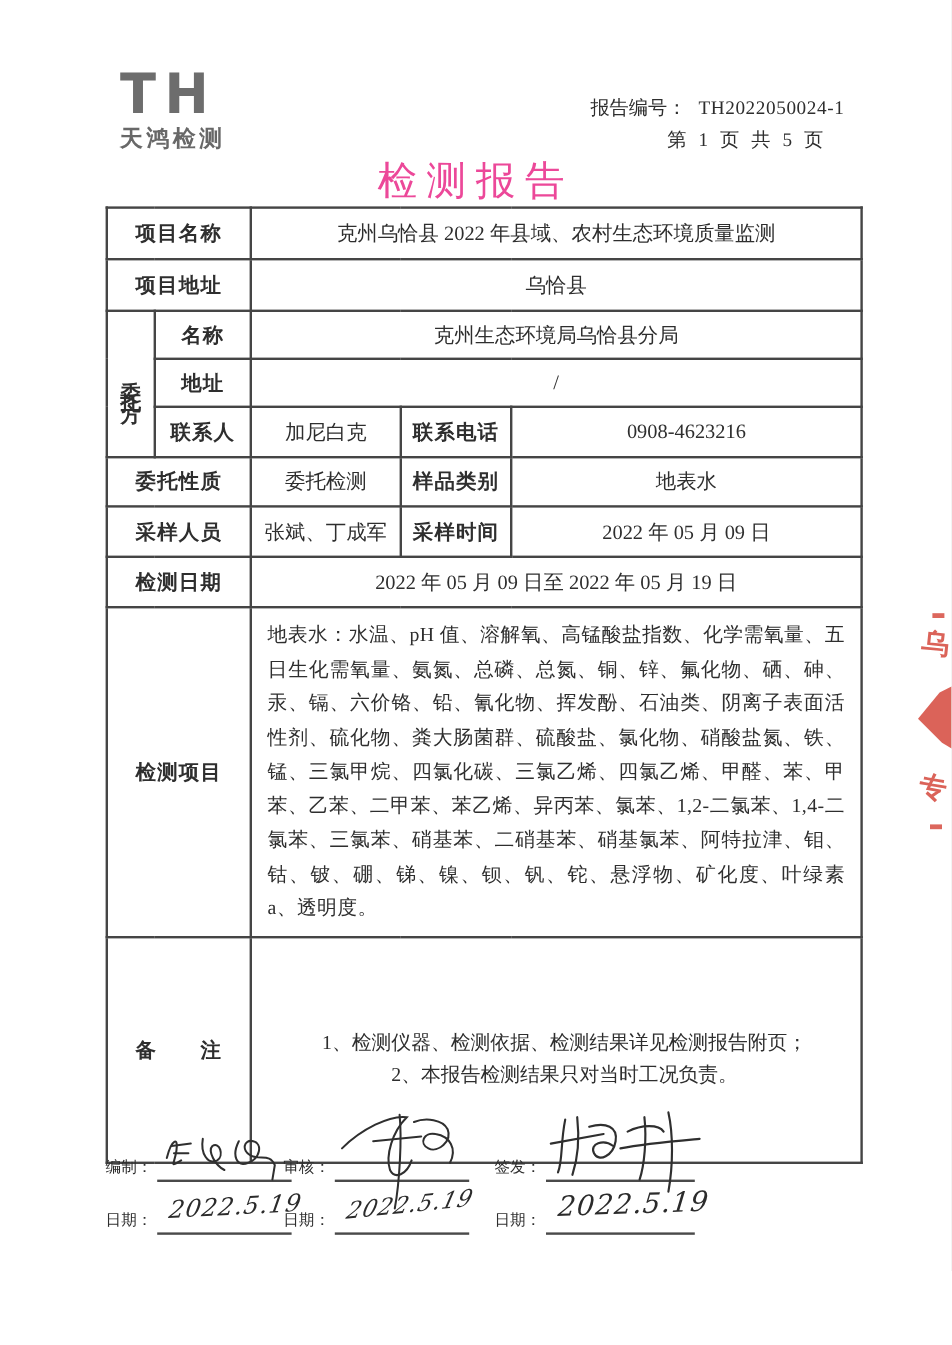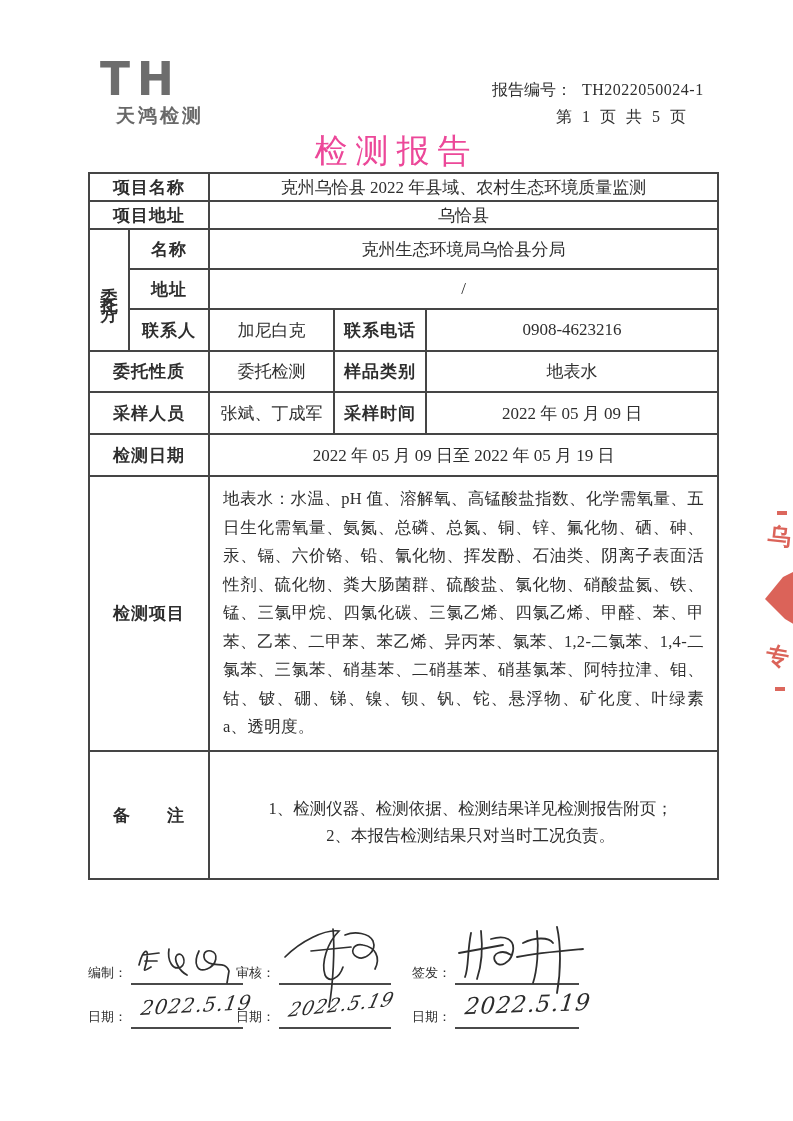--- a/index.html
+++ b/index.html
@@ -10,43 +10,43 @@
   }
   
   .logo{position:absolute; left:100px; top:56px;}
   .logo-initials{
     font-family:"DejaVu Sans","Liberation Sans",sans-serif;
     font-weight:900; font-size:44px; line-height:44px; color:#6d6d6d;
     letter-spacing:7px; transform:scaleY(1.05); transform-origin:left top;
   }
   .logo-name{
     font-family:"DejaVu Sans","Liberation Sans",sans-serif;
-    font-size:19px; font-weight:bold; color:#686868; letter-spacing:3px; margin-top:3px;margin-left:16px;
+    font-size:19px; font-weight:bold; color:#686868; letter-spacing:3px; margin-top:3px;
   }
   .report-no{position:absolute; left:492px; top:80px; font-size:16px; white-space:nowrap;}
   .report-no .val{margin-left:10px; letter-spacing:0.5px;}
   .page-info{position:absolute; left:556px; top:107px; font-size:16px; letter-spacing:3px; white-space:nowrap;}
   .doc-title{
     position:absolute; left:0; top:129px; width:793px; text-align:center;
     font-size:33px; letter-spacing:8px; color:#ec4899; font-weight:500;
   }
   
   table.info{
     position:absolute; left:88px; top:172px; width:629px;
     border-collapse:collapse; table-layout:fixed;
   }
   table.info td{
     border:2px solid #454545; text-align:center; vertical-align:middle;
     font-size:17px; padding:0; overflow:hidden;
   }
   td.lbl{font-weight:600; letter-spacing:1px;}
   td.vlbl{font-weight:600;}
   .vert{writing-mode:vertical-rl; text-orientation:upright; letter-spacing:9px; display:inline-block; line-height:1;}
-  .h43{height:28px}.h40{height:40px}.h42{height:42px}.h41{height:41px}
-  .h275{height:275px}.h158{height:128px}
+  .h43{height:43px}.h40{height:40px}.h42{height:42px}.h41{height:41px}
+  .h275{height:275px}.h158{height:188px}
   td.items-cell{vertical-align:middle;}
   .items-text{
     text-align:justify; text-align-last:left; font-size:16.5px; line-height:28.5px;
     padding:0 13px; letter-spacing:0.3px;
   }
   td.notes-cell{vertical-align:top; text-align:left;}
   .note-line{font-size:16.5px; line-height:27px; padding-left:14px;}
   .notes-pad{padding-top:14px;}
   
   .sig-col{position:absolute; top:957px; white-space:nowrap;}

